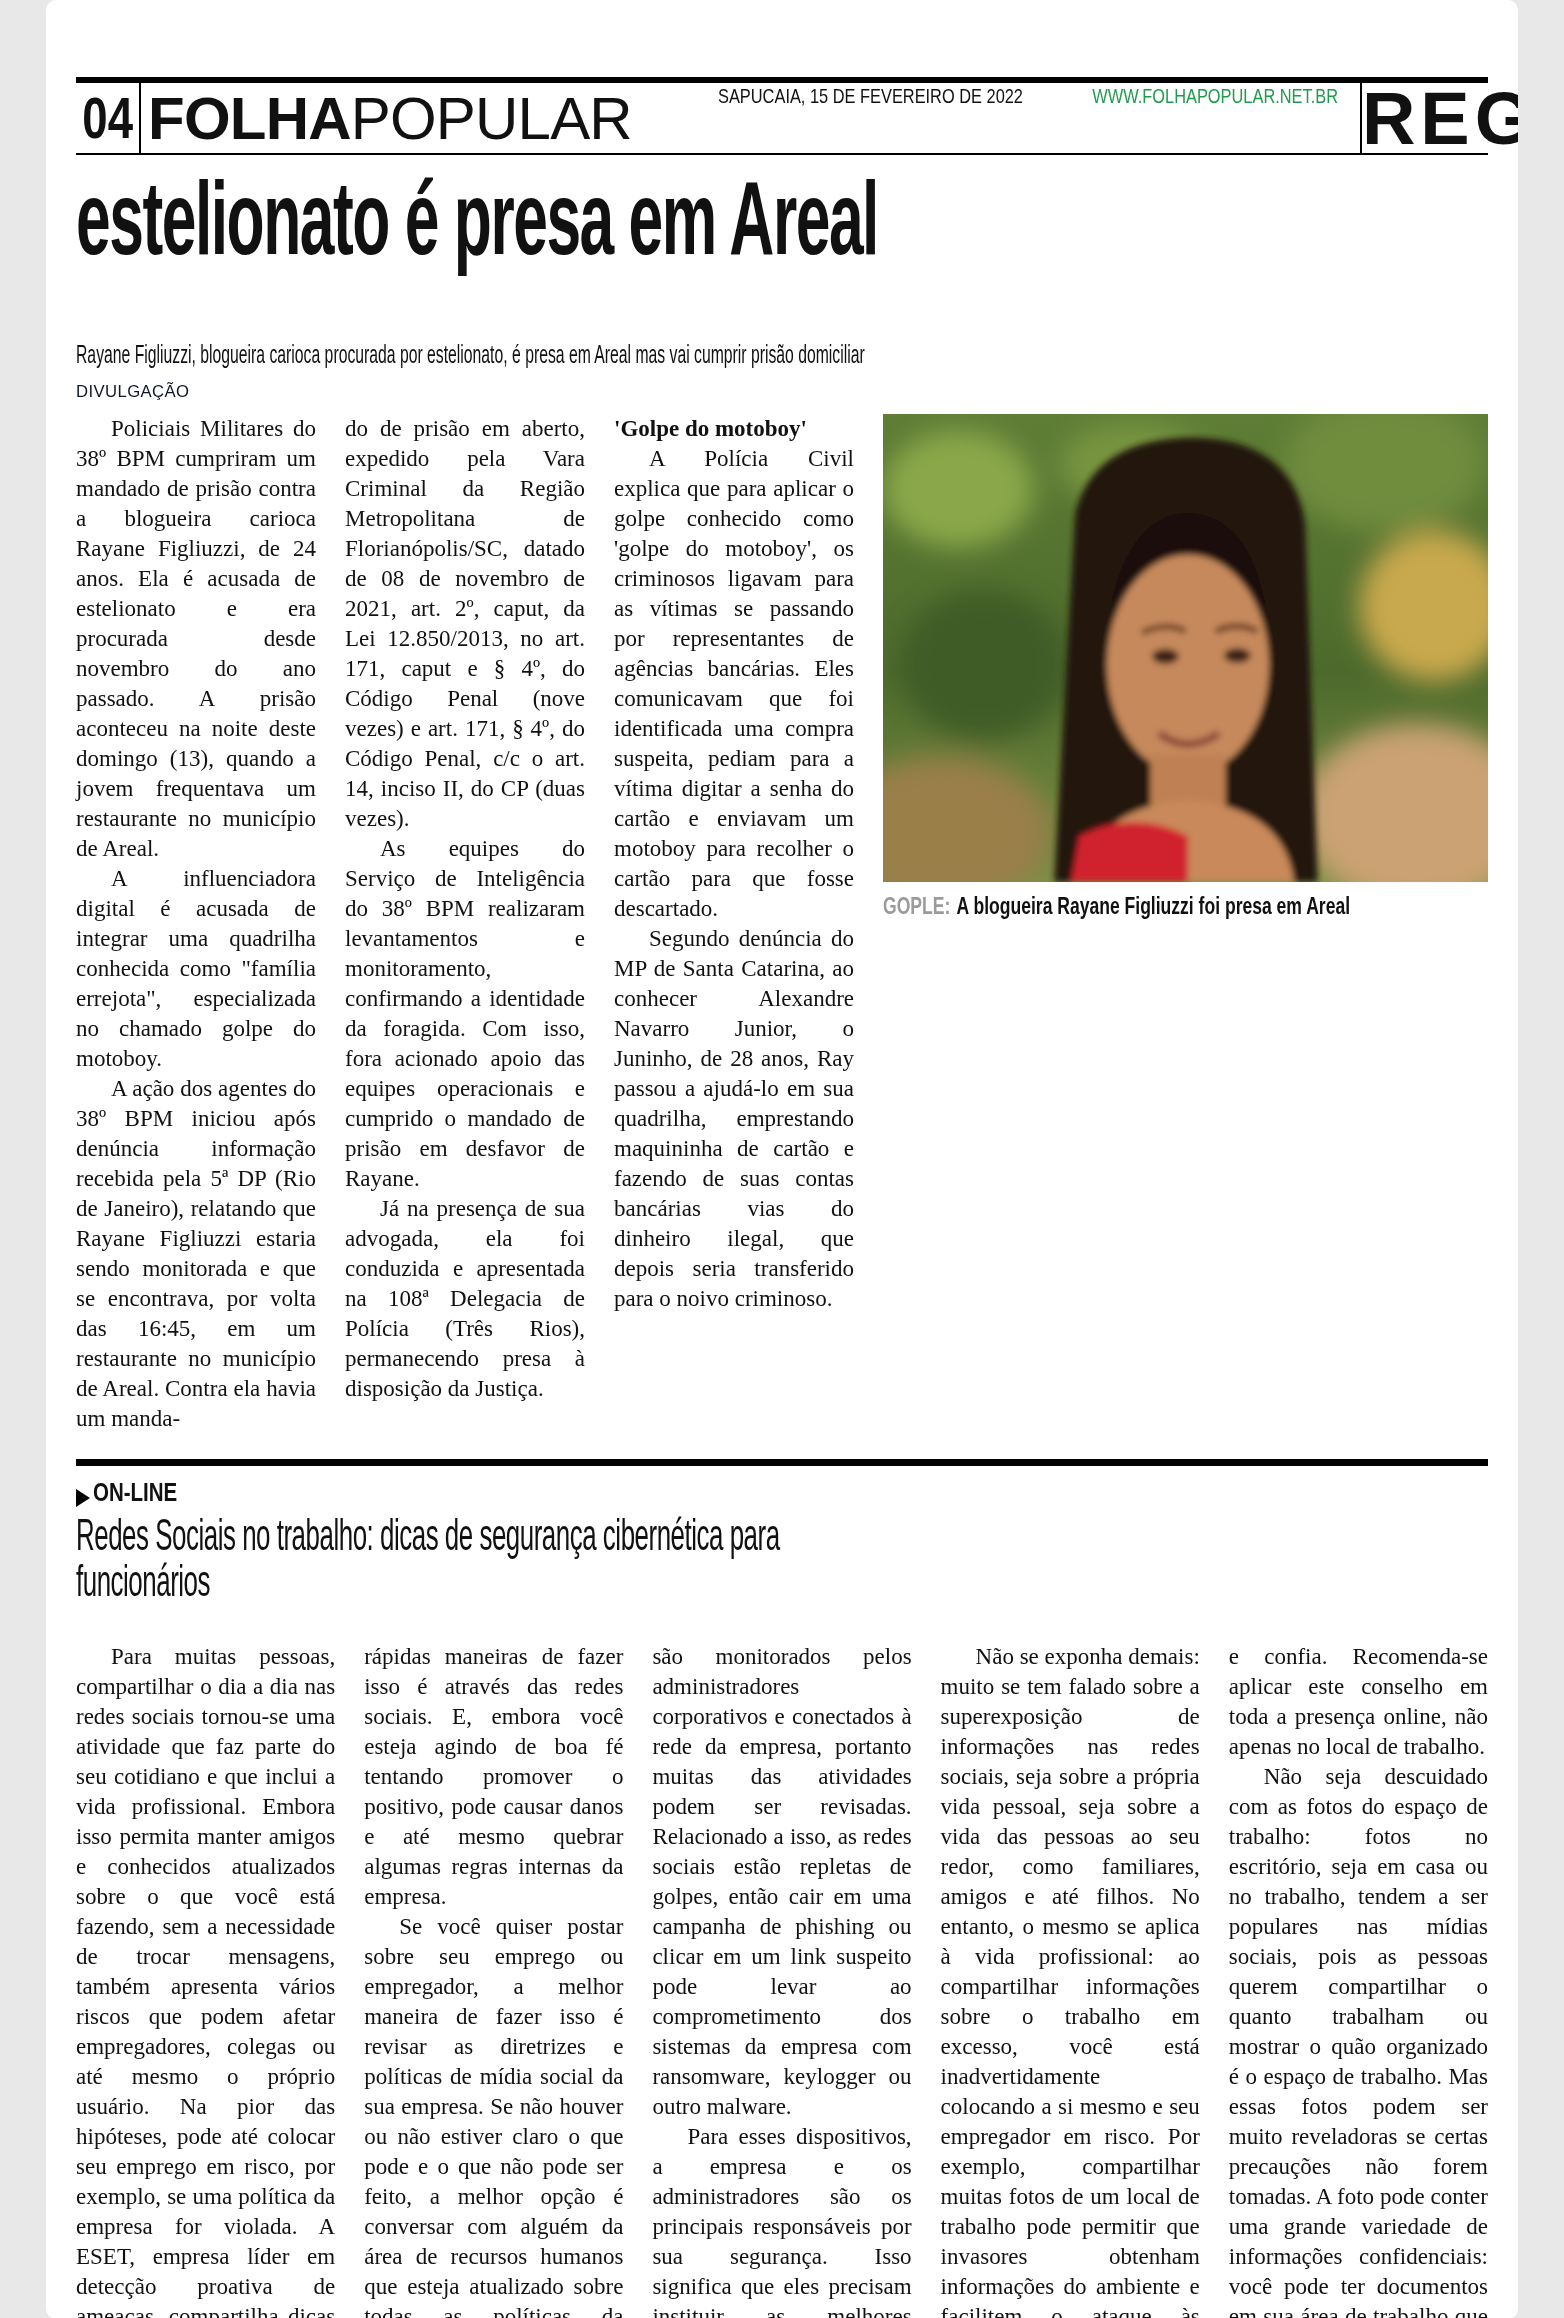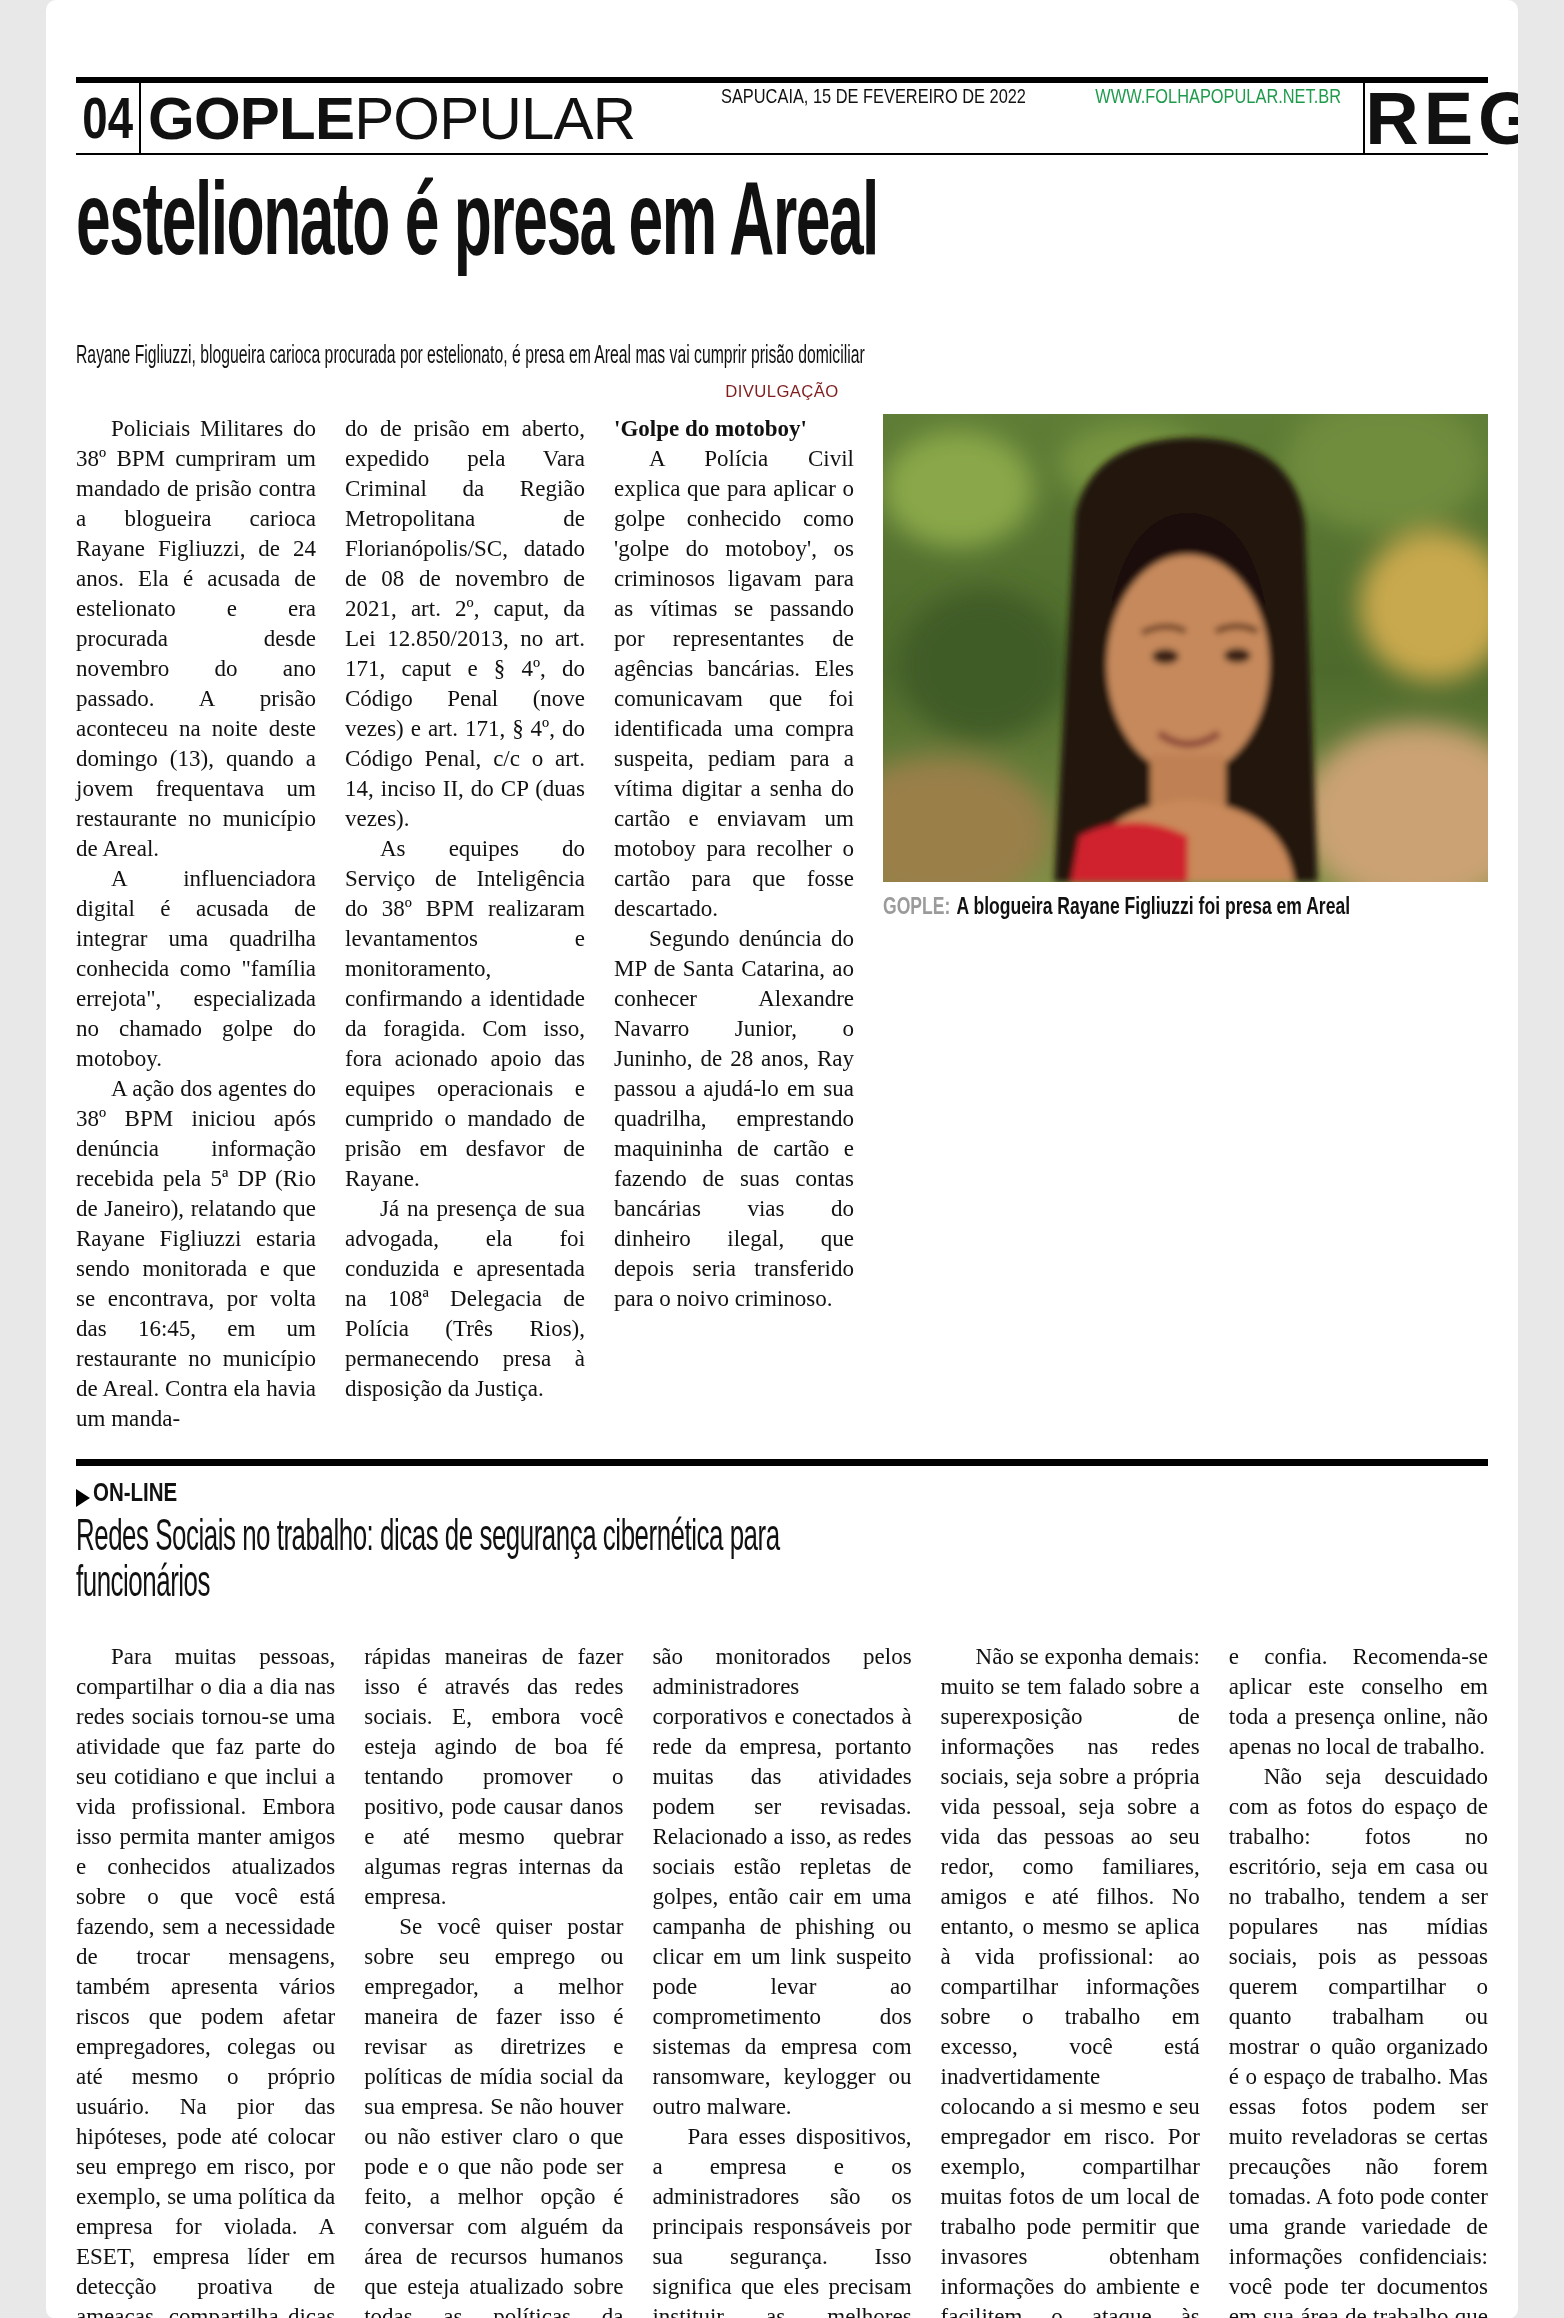--- a/index.html
+++ b/index.html
@@ -25,21 +25,21 @@
   .mast-section{width:479px;border-left:2.5px solid #000;display:flex;align-items:center;
                 justify-content:flex-end;font-weight:700;font-size:74px;letter-spacing:5px;}
 
   .condense{display:inline-block;transform-origin:0 50%;white-space:nowrap;}
 
   
   .headline1{margin-top:11px;font-weight:700;font-size:104px;line-height:1.0;letter-spacing:-2.5px;}
   .headline1 .condense{transform:scaleX(.6);}
   .subhead{margin-top:20px;font-size:25px;font-weight:400;}
   .subhead .condense{transform:scaleX(.63);}
-  .credit{margin-top:13.4px;text-align:center;font-size:16.7px;letter-spacing:0.4px;color:#7f1d1d;
+  .credit{margin-top:13.4px;text-align:left;font-size:16.7px;letter-spacing:0.4px;color:#0f172a;
           line-height:1.2;}
 
   
   .body{display:grid;column-gap:29px;margin-top:11.7px;}
   .a1{grid-template-columns:1fr 1fr 1fr 605px;}
   .a2{grid-template-columns:repeat(5,1fr);margin-top:38px;min-height:731px;}
   .col p{margin:0;text-align:justify;text-indent:35px;
          font-family:"Liberation Serif",serif;font-size:23px;line-height:30px;}
   .col p.cont{text-indent:0;}
   .col p.h{text-indent:0;font-weight:700;margin-top:28px;}
@@ -65,21 +65,21 @@
 <body>
 
 <div class="page">
   <div class="inner">
 
     <div class="masthead">
       <div class="mast-num">
         <span>04</span>
       </div>
       <div class="mast-brand">
-        <span class="condense"><span class="brand-bold">GOPLE</span><span class="brand-light">POPULAR</span></span>
+        <span class="condense"><span class="brand-bold">FOLHA</span><span class="brand-light">POPULAR</span></span>
       </div>
       <div class="mast-date">
         <span class="condense dateline">SAPUCAIA, 15 DE FEVEREIRO DE 2022</span>
         <span class="condense website" style="color:#1f9b4d">WWW.FOLHAPOPULAR.NET.BR</span>
       </div>
       <div class="mast-section">
         <span>REGIÃO</span>
       </div>
     </div>
 

